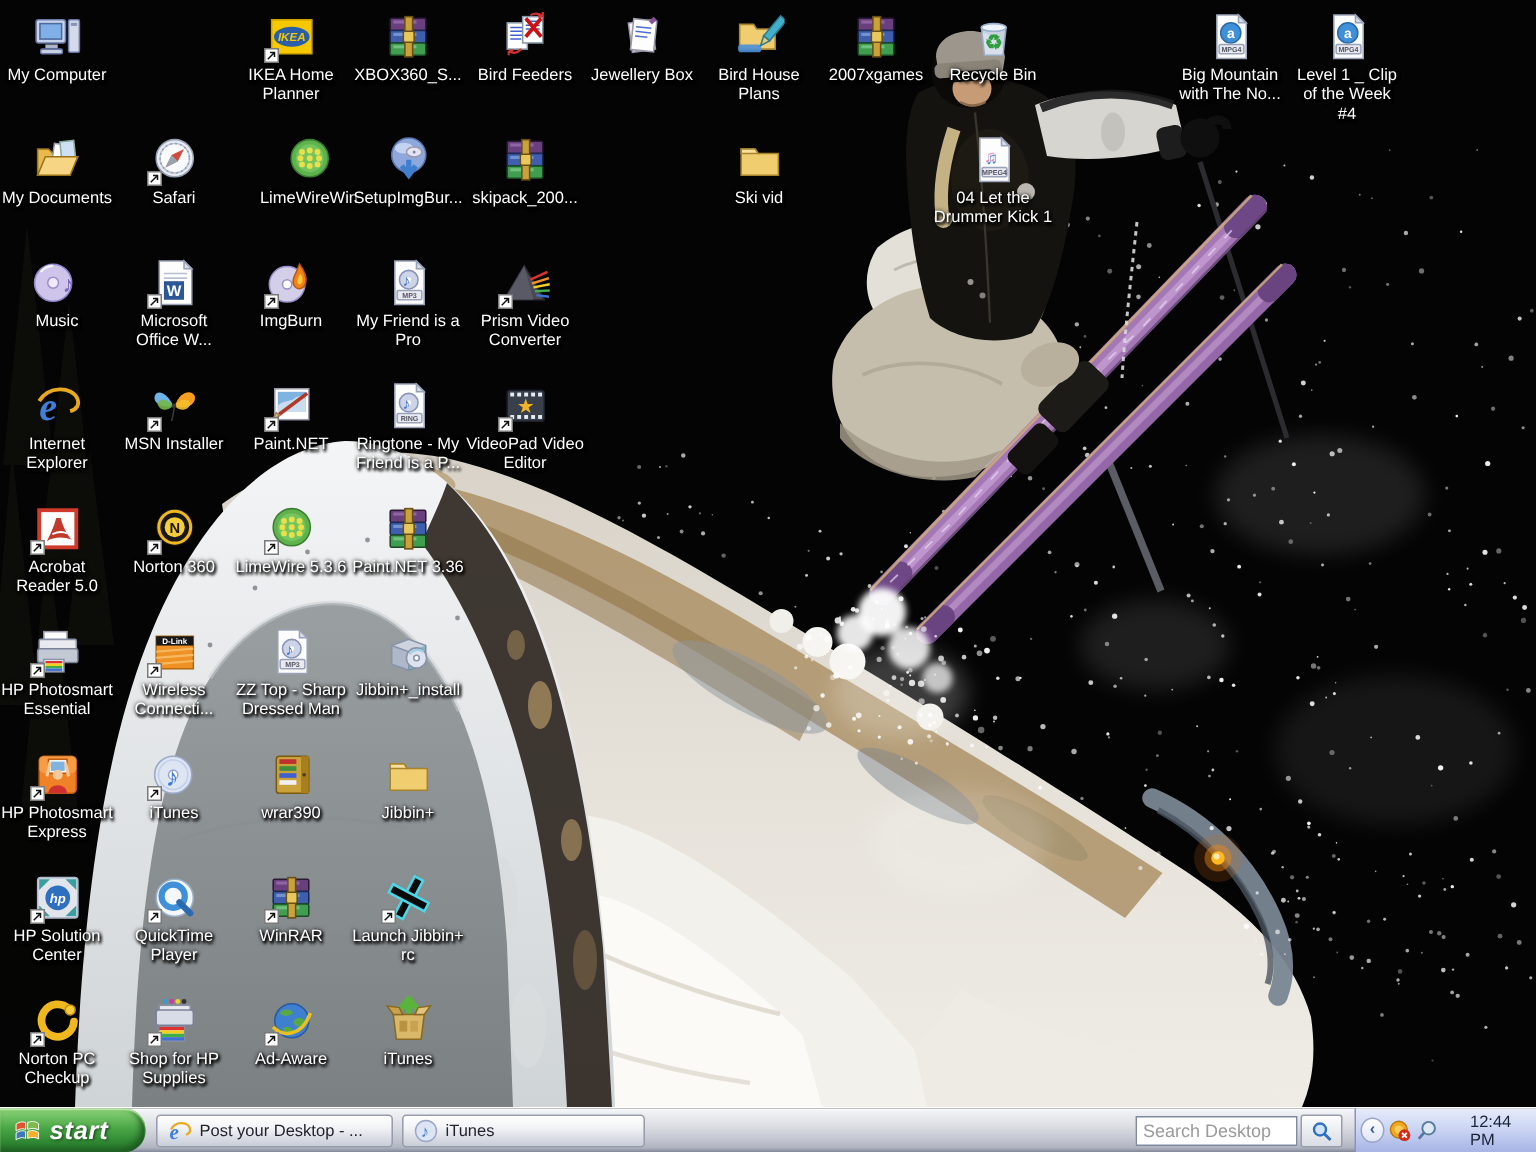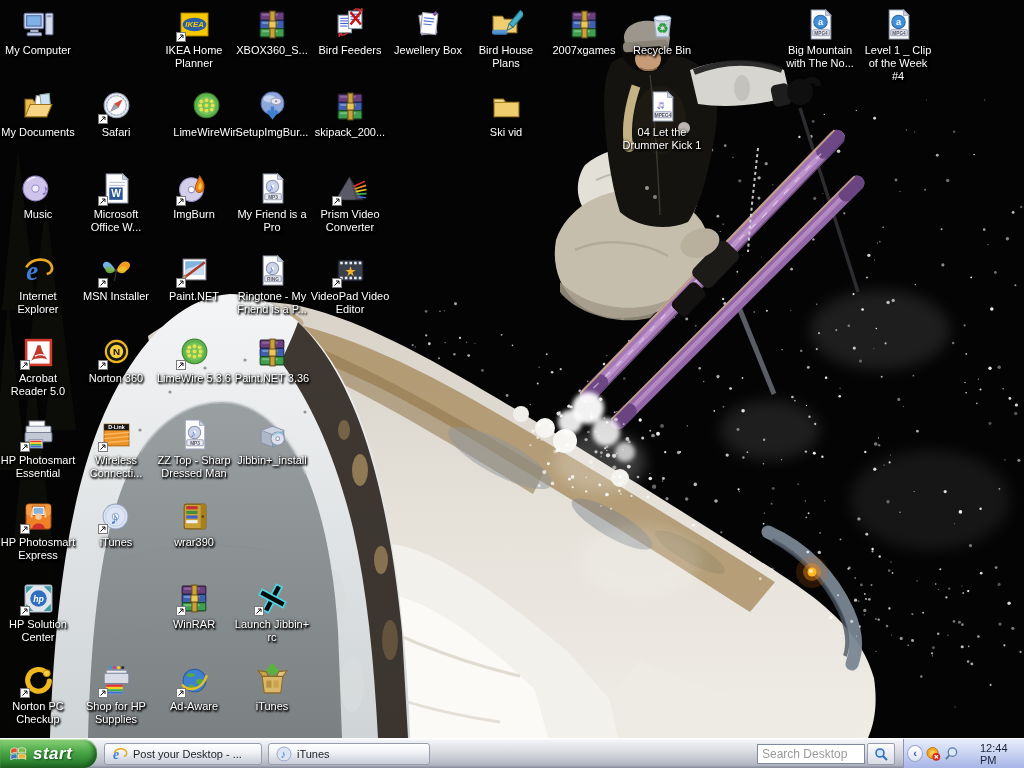--- a/index.html
+++ b/index.html
@@ -1236,20 +1236,29 @@
             <path d="M22 4 L27 4 L27 28 L22 28 Z" fill="#a87f1e"></path>
             <rect x="8" y="6" width="11" height="3" fill="#c03030"></rect>
             <rect x="8" y="10.5" width="11" height="3" fill="#3f8f3f"></rect>
             <rect x="8" y="15" width="11" height="3" fill="#3f5fd0"></rect>
             <rect x="8" y="19.5" width="11" height="3" fill="#f0f0f0"></rect>
             <circle cx="24" cy="16" r="1.2" fill="#503f10"></circle>
           </svg>
         </div>
         <div class="ilabel">wrar390</div>
       </div>
+      <div class="dicon" style="left: 222px; top: 500px;">
+        <div class="ibox">
+          <svg viewBox="0 0 32 32">
+            <path d="M4 9 L13 9 L15 12 L28 12 L28 26 L4 26 Z" fill="#f0cd6e" stroke="#a8842c"></path>
+            <path d="M4 9 L13 9 L15 12 L4 12 Z" fill="#f8e09a" stroke="#a8842c"></path>
+          </svg>
+        </div>
+        <div class="ilabel">Jibbin+</div>
+      </div>
       <div class="dicon" style="left: -12px; top: 582px;">
         <div class="ibox">
           <svg viewBox="0 0 32 32">
             <rect x="3" y="3" width="26" height="26" rx="2" fill="#eef2f8" opacity=".95" stroke="#b8c4d8"></rect>
             <circle cx="16" cy="16" r="8" fill="#2f6fbf"></circle>
             <text x="16" y="19.5" font-size="8.5" fill="#fff" text-anchor="middle" font-weight="bold" font-style="italic">hp</text>
             <g fill="#3a9ea0">
               <path d="M4 4 L11 4 L4 11 Z"></path>
               <path d="M28 4 L28 11 L21 4 Z"></path>
               <path d="M4 28 L4 21 L11 28 Z"></path>
@@ -1257,20 +1266,36 @@
             </g>
           </svg>
           <span class="sc-badge">
             <svg viewBox="0 0 8 8">
               <path d="M1.5 6.5 L6 2 M3 2 L6 2 L6 5" stroke="#111" fill="none"></path>
             </svg>
           </span>
         </div>
         <div class="ilabel">HP Solution
 Center</div>
+      </div>
+      <div class="dicon" style="left: 66px; top: 582px;">
+        <div class="ibox">
+          <svg viewBox="0 0 32 32">
+            <circle cx="16" cy="16" r="12" fill="#f4f8fc" stroke="#9ab0c8"></circle>
+            <circle cx="15" cy="15" r="7.5" fill="none" stroke="#3f8fd9" stroke-width="4"></circle>
+            <path d="M19 19 L26 26" stroke="#2a6ab0" stroke-width="4" stroke-linecap="round"></path>
+          </svg>
+          <span class="sc-badge">
+            <svg viewBox="0 0 8 8">
+              <path d="M1.5 6.5 L6 2 M3 2 L6 2 L6 5" stroke="#111" fill="none"></path>
+            </svg>
+          </span>
+        </div>
+        <div class="ilabel">QuickTime
+Player</div>
       </div>
       <div class="dicon" style="left: 144px; top: 582px;">
         <div class="ibox">
           <svg viewBox="0 0 32 32">
             <rect x="4" y="4" width="23" height="8" rx="1" fill="#6a3f7e" stroke="#2a1a34"></rect>
             <rect x="4" y="12" width="23" height="8" rx="1" fill="#3f5fae" stroke="#1a2a54"></rect>
             <rect x="4" y="20" width="23" height="8" rx="1" fill="#3f9e4f" stroke="#1a4a24"></rect>
             <rect x="6" y="5.5" width="15" height="2" fill="#9a6fae" opacity=".8"></rect>
             <rect x="6" y="13.5" width="15" height="2" fill="#7f9fd8" opacity=".8"></rect>
             <rect x="6" y="21.5" width="15" height="2" fill="#7fc88a" opacity=".8"></rect>

